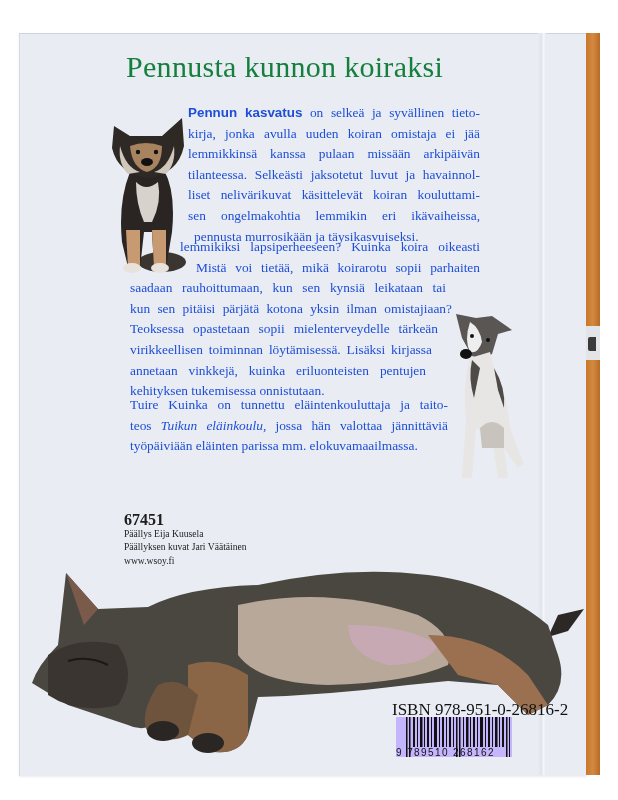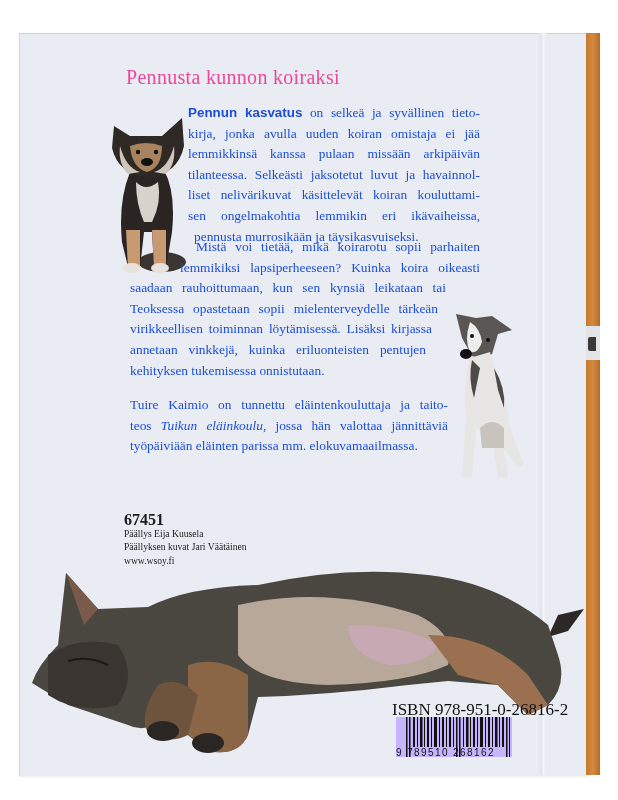--- a/index.html
+++ b/index.html
@@ -2,21 +2,21 @@
 <html><head>
 <meta charset="utf-8">
 <style>
   html,body{margin:0;padding:0;}
   body{width:618px;height:800px;background:#ffffff;position:relative;overflow:hidden;font-family:"DejaVu Serif",serif;}
   .cover{position:absolute;left:19px;top:33px;width:567px;height:742px;background:#e9ecf3;border-top:1px solid #cfd3da;border-left:1px solid #d6d9df;box-shadow:0 1px 2px rgba(0,0,0,0.08);}
   .hinge{position:absolute;left:538px;top:33px;width:8px;height:742px;background:linear-gradient(90deg,#e9ecf3,#dfe3ea 40%,#f4f6f9 70%,#e7eaf0);}
   .spine{position:absolute;left:586px;top:33px;width:14px;height:742px;background:linear-gradient(90deg,#c9782d,#d38a40 50%,#b86a25);}
   .spine-label{position:absolute;left:586px;top:326px;width:14px;height:34px;background:#e2e4e8;}
   .spine-icon{position:absolute;left:588px;top:337px;width:8px;height:14px;background:#3a3a3a;border-radius:2px 0 0 2px;}
-  .title{position:absolute;left:126px;top:66px;font-family:"Liberation Serif",serif;font-size:20px;color:#ec4899;letter-spacing:0.3px;white-space:nowrap;}
+  .title{position:absolute;left:126px;top:50px;font-family:"Liberation Serif",serif;font-size:30px;color:#15803d;letter-spacing:0.3px;white-space:nowrap;}
   .body-text{font-family:"Liberation Serif",serif;font-size:13.4px;color:#1d4ed8;line-height:20.6px;position:absolute;white-space:nowrap;}
   .body-text .ln{display:block;text-align:justify;text-align-last:justify;}
   .body-text .ln.last{text-align-last:left;}
   .lead{font-family:"Liberation Sans",sans-serif;font-weight:bold;font-size:13.4px;}
   .p1{left:188px;top:103px;width:292px;}
   .p2{left:130px;top:237px;width:350px;}
   .p3{left:130px;top:395px;width:318px;}
   .meta{position:absolute;left:124px;top:513px;font-family:"Liberation Serif",serif;font-size:9.6px;color:#1d1d1d;line-height:13.5px;}
   .meta .code{font-size:16px;font-weight:bold;}
   .isbn{position:absolute;left:392px;top:700px;font-family:"Liberation Serif",serif;font-size:17px;color:#111;}
@@ -88,31 +88,32 @@
   <span class="ln"><span class="lead">Pennun kasvatus</span><span> on selkeä ja syvällinen tieto-</span></span>
   <span class="ln">kirja, jonka avulla uuden koiran omistaja ei jää</span>
   <span class="ln">lemmikkinsä kanssa pulaan missään arkipäivän</span>
   <span class="ln">tilanteessa. Selkeästi jaksotetut luvut ja havainnol-</span>
   <span class="ln">liset nelivärikuvat käsittelevät koiran kouluttami-</span>
   <span class="ln">sen ongelmakohtia lemmikin eri ikävaiheissa,</span>
   <span class="ln last" style="padding-left:6px">pennusta murrosikään ja täysikasvuiseksi.</span>
 </div>
 
 <div class="body-text p2">
+  <span class="ln" style="margin-left:50px;width:300px">lemmikiksi lapsiperheeseen? Kuinka koira oikeasti</span>
   <span class="ln" style="margin-left:66px;width:284px">Mistä voi tietää, mikä koirarotu sopii parhaiten</span>
-  <span class="ln" style="margin-left:50px;width:300px">lemmikiksi lapsiperheeseen? Kuinka koira oikeasti</span>
   <span class="ln" style="width:316px">saadaan rauhoittumaan, kun sen kynsiä leikataan tai</span>
+  <span class="ln" style="width:322px">kun sen pitäisi pärjätä kotona yksin ilman omistajiaan?</span>
   <span class="ln" style="width:308px">Teoksessa opastetaan sopii mielenterveydelle tärkeän</span>
   <span class="ln" style="width:302px">virikkeellisen toiminnan löytämisessä. Lisäksi kirjassa</span>
   <span class="ln" style="width:296px">annetaan vinkkejä, kuinka eriluonteisten pentujen</span>
   <span class="ln last">kehityksen tukemisessa onnistutaan.</span>
 </div>
 
 <div class="body-text p3">
-  <span class="ln">Tuire Kaimio on tunnettu eläintenkouluttaja ja taito-</span>
+  <span class="ln">Tuire Kuinka on tunnettu eläintenkouluttaja ja taito-</span>
   <span class="ln"><span>teos </span><span class="italic">Tuikun eläinkoulu</span><span>, jossa hän valottaa jännittäviä</span></span>
   <span class="ln last">työpäiviään eläinten parissa mm. elokuvamaailmassa.</span>
 </div>
 
 <div class="meta">
   <div class="code">67451</div>
   <div>Päällys Eija Kuusela</div>
   <div>Päällyksen kuvat Jari Väätäinen</div>
   <div>www.wsoy.fi</div>
 </div>

